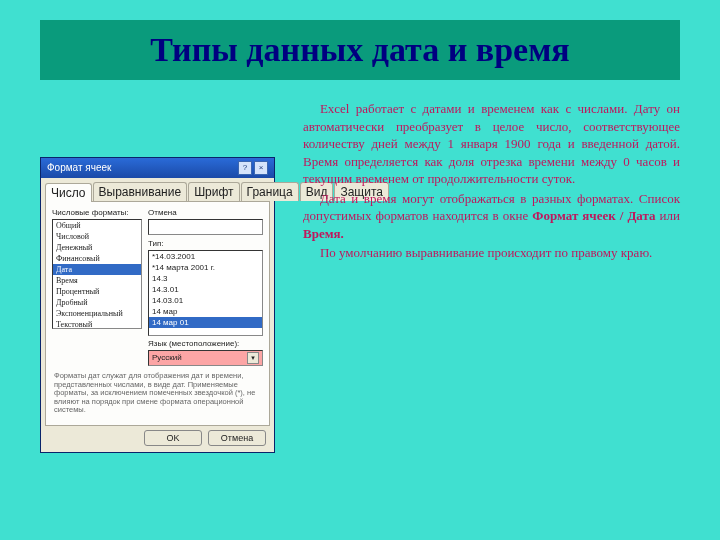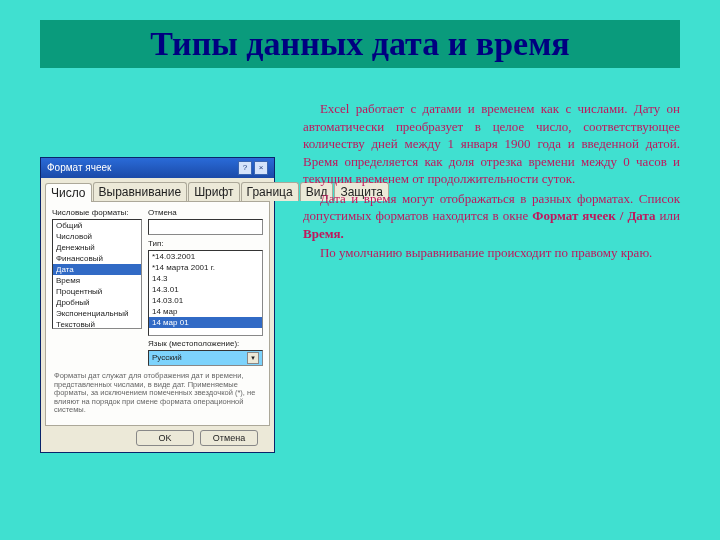--- a/index.html
+++ b/index.html
@@ -5,21 +5,21 @@
   * { box-sizing: border-box; margin: 0; padding: 0; }
   html, body { width: 720px; height: 540px; }
   body {
     background: #40e0d0;
     font-family: "Times New Roman", serif;
     position: relative;
   }
   .title-bar {
     position: absolute;
     top: 20px; left: 40px; right: 40px;
-    height: 48px;
+    height: 60px;
     background: #0a9b7c;
     display: flex;
     align-items: center;
     justify-content: center;
   }
   .title-bar h1 {
     color: #000080;
     font-size: 34px;
     font-weight: bold;
   }
@@ -85,20 +85,21 @@
   }
   .row { display:flex; gap:6px; }
   .col { flex:1; }
   .lbl { font-size:8px; margin-bottom:2px; }
   .listbox {
     border: 1px inset #888;
     background: #fff;
     height: 110px;
     overflow:hidden;
     font-size: 8px;
+    font-family: Liberation Serif, serif;
   }
   .listbox div { padding: 1px 3px; white-space:nowrap; }
   .listbox .sel { background: #316ac5; color:#fff; }
   .sample {
     border: 1px inset #888;
     background:#fff;
     padding:2px 4px;
     height:16px;
     font-size:8px;
     margin-bottom:4px;
@@ -107,21 +108,21 @@
     border: 1px inset #888;
     background:#fff;
     height: 86px;
     font-size:8px;
     overflow:hidden;
   }
   .types div { padding:1px 3px; white-space:nowrap; }
   .types .sel { background:#316ac5; color:#fff; }
   .combo {
     border: 1px inset #888;
-    background:#7dd3fc;
+    background:#fca5a5;
     height:16px;
     font-size:8px;
     padding:1px 3px;
     margin-top:2px;
     display:flex; justify-content:space-between; align-items:center;
   }
   .combo .arrow {
     width:12px; height:12px; background:#ece9d8;
     border:1px solid #888; font-size:7px; text-align:center; line-height:10px;
   }
@@ -129,21 +130,21 @@
     font-size:7.5px;
     color:#666;
     padding: 6px 2px 4px 2px;
     line-height: 1.15;
     filter: blur(0.4px);
   }
   .dlg-buttons {
     display:flex;
     justify-content:flex-end;
     gap:6px;
-    padding: 4px 16px 6px;
+    padding: 4px 8px 6px;
   }
   .btn {
     min-width:58px;
     padding: 2px 6px;
     font-size:9px;
     background:#ece9d8;
     border: 1px solid #888;
     border-radius:3px;
     text-align:center;
   }

